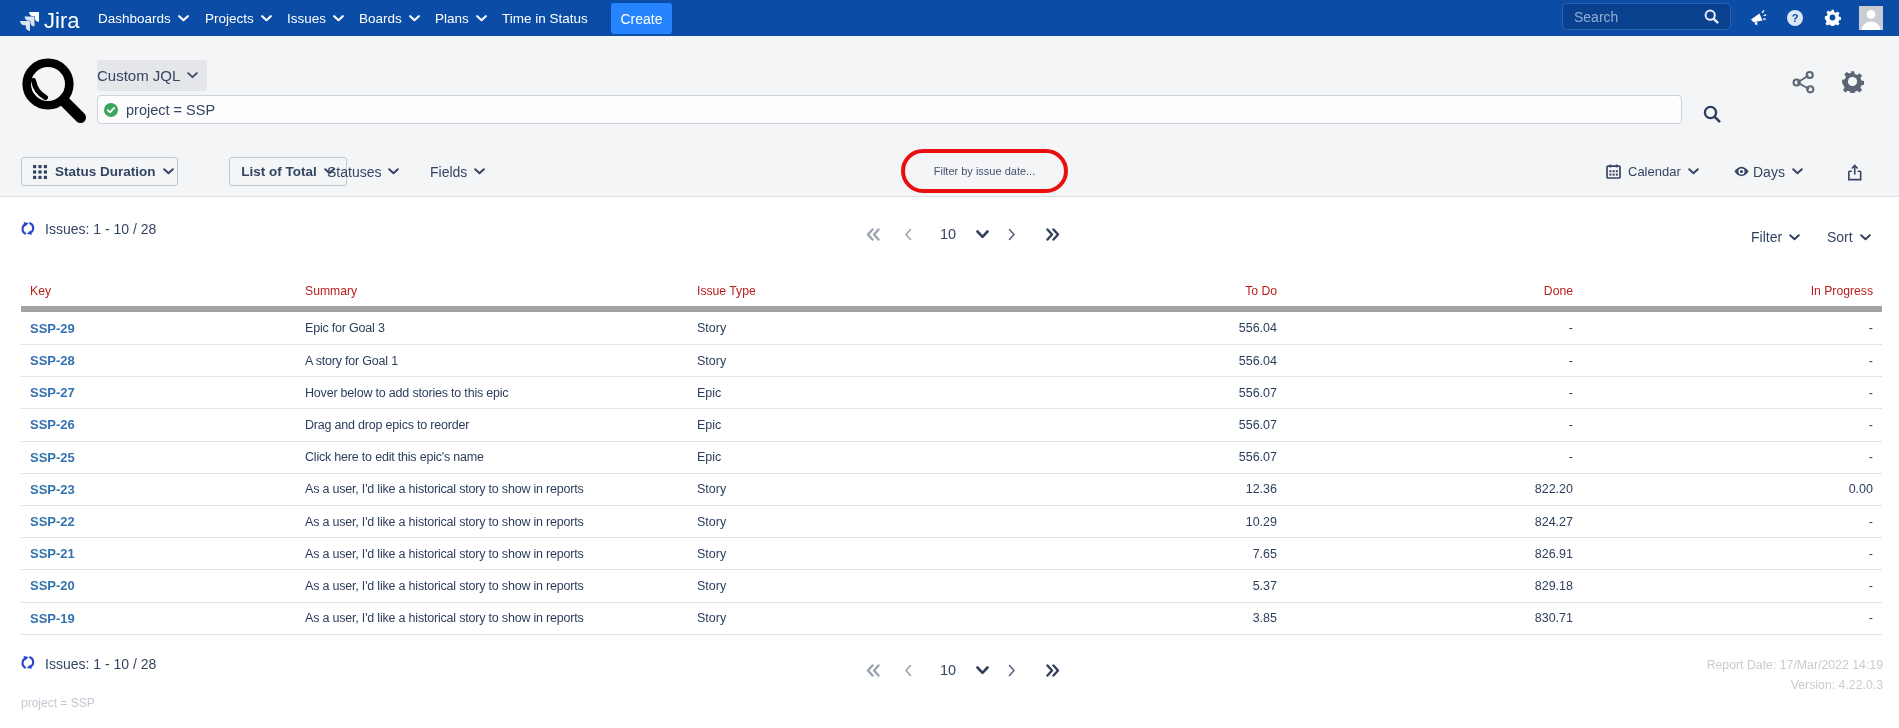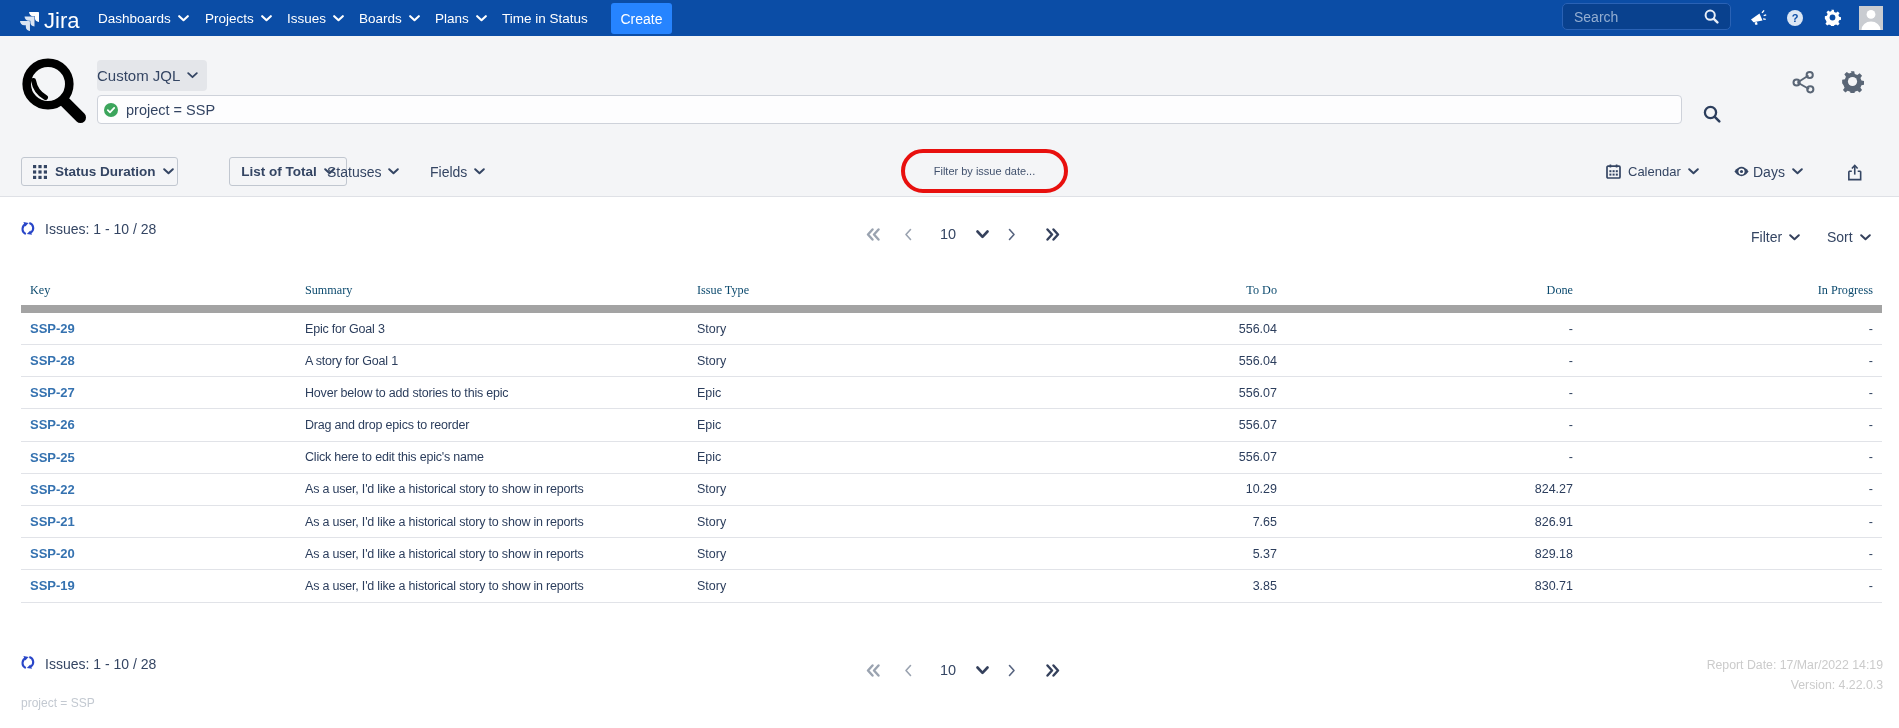--- a/index.html
+++ b/index.html
@@ -38,22 +38,22 @@
   color:#344563; font-size:14px; }
 #redellipse { position:absolute; left:901px; top:149px; width:167px; height:44px;
   border:4.2px solid #e8100e; border-radius:23px; display:flex; align-items:center; justify-content:center;
   color:#42526E; font-size:11px; }
 
 .isr { position:absolute; color:#344563; font-size:14px; }
 .pag { position:absolute; display:flex; align-items:center; }
 
 #tbl { position:absolute; left:21px; top:276px; width:1861px; border-collapse:collapse;
   table-layout:fixed; }
-#tbl th { color:#0c4a6e; font-size:12.2px; font-weight:normal; text-align:left;
-  height:33px; padding:0 9px; border-bottom:8px solid #a3a3a3;font-family:Liberation Serif, serif; }
+#tbl th { color:#b91c1c; font-size:12.2px; font-weight:normal; text-align:left;
+  height:33px; padding:0 9px; border-bottom:6px solid #a3a3a3; }
 #tbl td { color:#2c3e5d; font-size:12.5px; height:32.2px; padding:0 9px;
   border-bottom:1px solid #e1e3e8; }
 #tbl .key { color:#3572B0; font-weight:bold; font-size:13px; }
 #tbl td.sum { letter-spacing:-0.2px; }
 #tbl tr.r1 td { height:35.5px; }
 #tbl .num, #tbl th.num { text-align:right; }
 
 .greytxt { position:absolute; color:#cbcbcb; font-size:12.3px; }
 </style>
 </head>
@@ -311,20 +311,28 @@
       </tr>
   <tr>
         <td class="key">SSP-25</td>
         <td class="sum">Click here to edit this epic's name</td>
         <td>Epic</td>
         <td class="num">556.07</td>
         <td class="num">-</td>
         <td class="num">-</td>
       </tr>
   <tr>
+        <td class="key">SSP-23</td>
+        <td class="sum">As a user, I'd like a historical story to show in reports</td>
+        <td>Story</td>
+        <td class="num">12.36</td>
+        <td class="num">822.20</td>
+        <td class="num">0.00</td>
+      </tr>
+  <tr>
         <td class="key">SSP-22</td>
         <td class="sum">As a user, I'd like a historical story to show in reports</td>
         <td>Story</td>
         <td class="num">10.29</td>
         <td class="num">824.27</td>
         <td class="num">-</td>
       </tr>
   <tr>
         <td class="key">SSP-21</td>
         <td class="sum">As a user, I'd like a historical story to show in reports</td>

